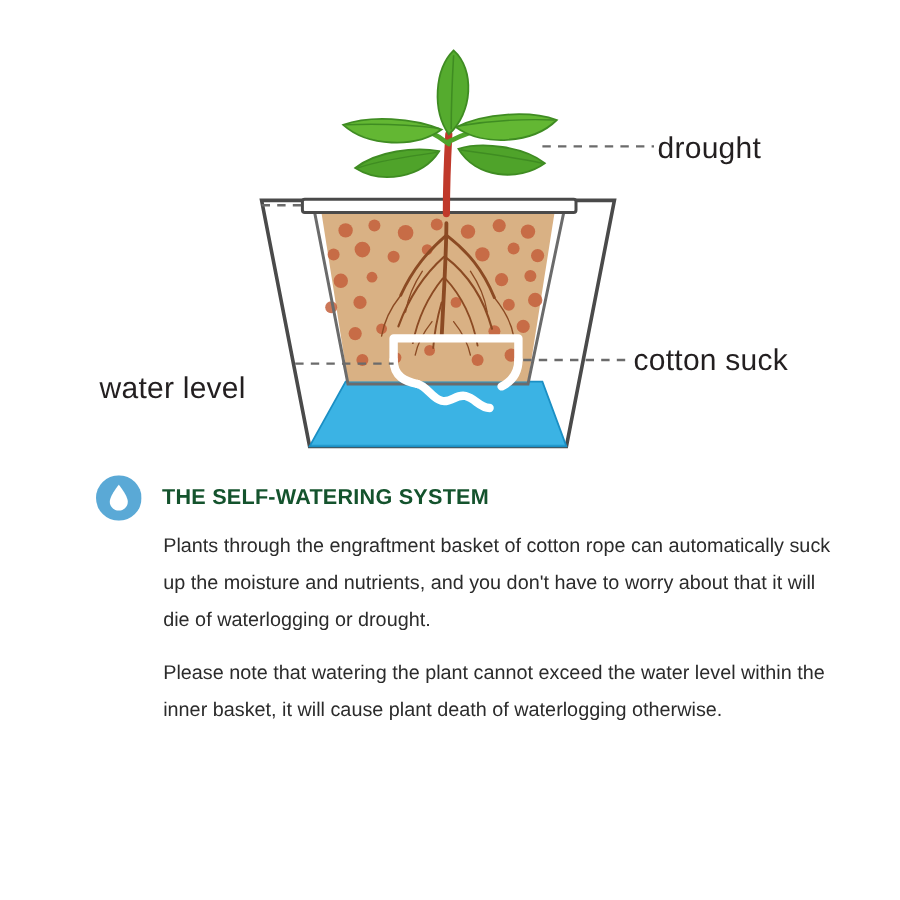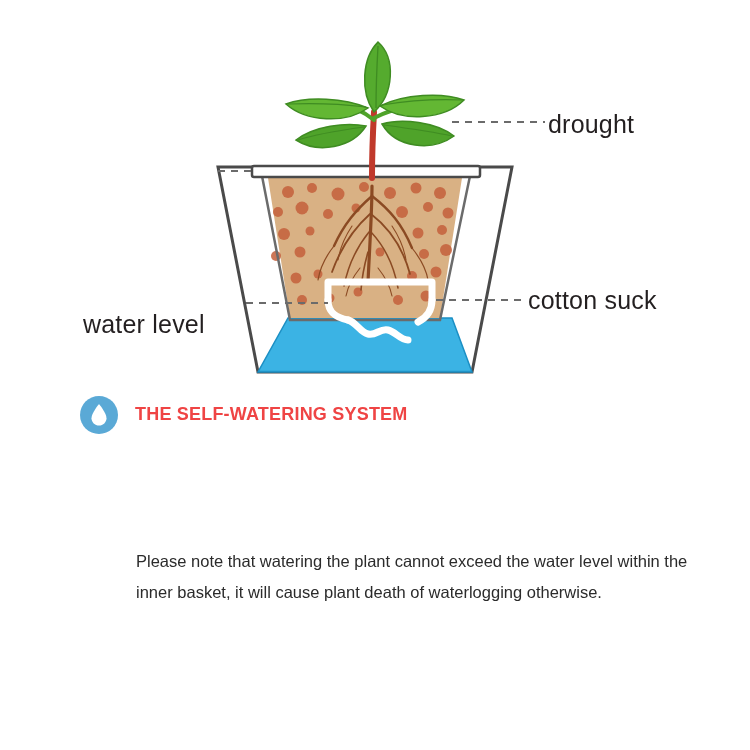--- a/index.html
+++ b/index.html
@@ -67,21 +67,21 @@
     width: 38px;
     height: 38px;
   }
   .sec-title {
     position: absolute;
     left: 55px;
     top: 8px;
     font-size: 18px;
     font-weight: bold;
     letter-spacing: 0.2px;
-    color: #ef4444;
+    color: #14532d;
     text-align: center;
   }
   .sec-body {
     margin-left: 56px;
     font-size: 16.5px;
     line-height: 31px;
     color: #2b2b2b;
   }
   .sec-body p { margin: 0; }
 </style>
@@ -199,20 +199,23 @@
 <div id="info">
 
   <div class="section" id="section-system">
     <div class="sec-head">
       <svg class="sec-icon" viewBox="0 0 38 38">
         <circle cx="19" cy="19" r="19" fill="#5aa9d6"></circle>
         <path d="M19,8 C19,8 11.5,17 11.5,22.2 C11.5,26.3 14.9,29.5 19,29.5 C23.1,29.5 26.5,26.3 26.5,22.2 C26.5,17 19,8 19,8 Z" fill="#ffffff"></path>
       </svg>
       <div class="sec-title">THE SELF-WATERING SYSTEM</div>
     </div>
+    <div class="sec-body">
+      <p>Plants through the engraftment basket of cotton rope can automatically suck up the moisture and nutrients, and you don't have to worry about that it will die of waterlogging or drought.</p>
+    </div>
   </div>
 
   <div class="section" id="section-notice">
     <div class="sec-body">
       <p>Please note that watering the plant cannot exceed the water level within the inner basket, it will cause plant death of waterlogging otherwise.</p>
     </div>
   </div>
 
 </div>
 

